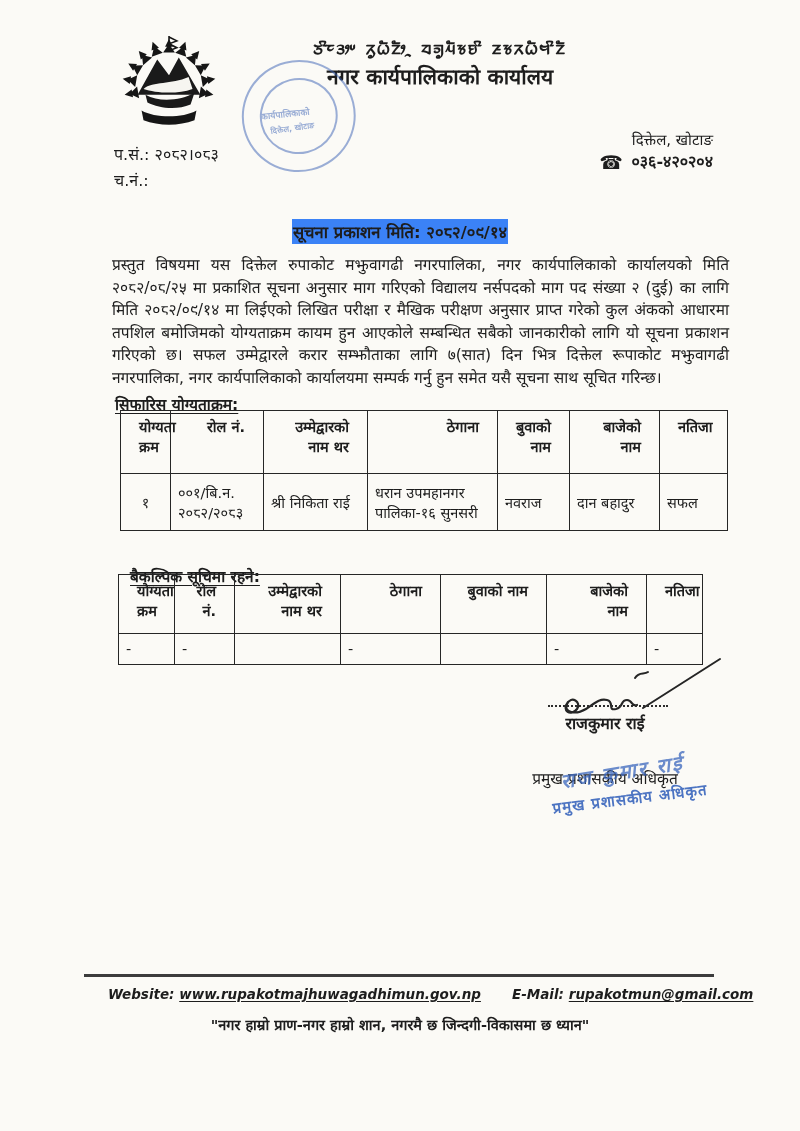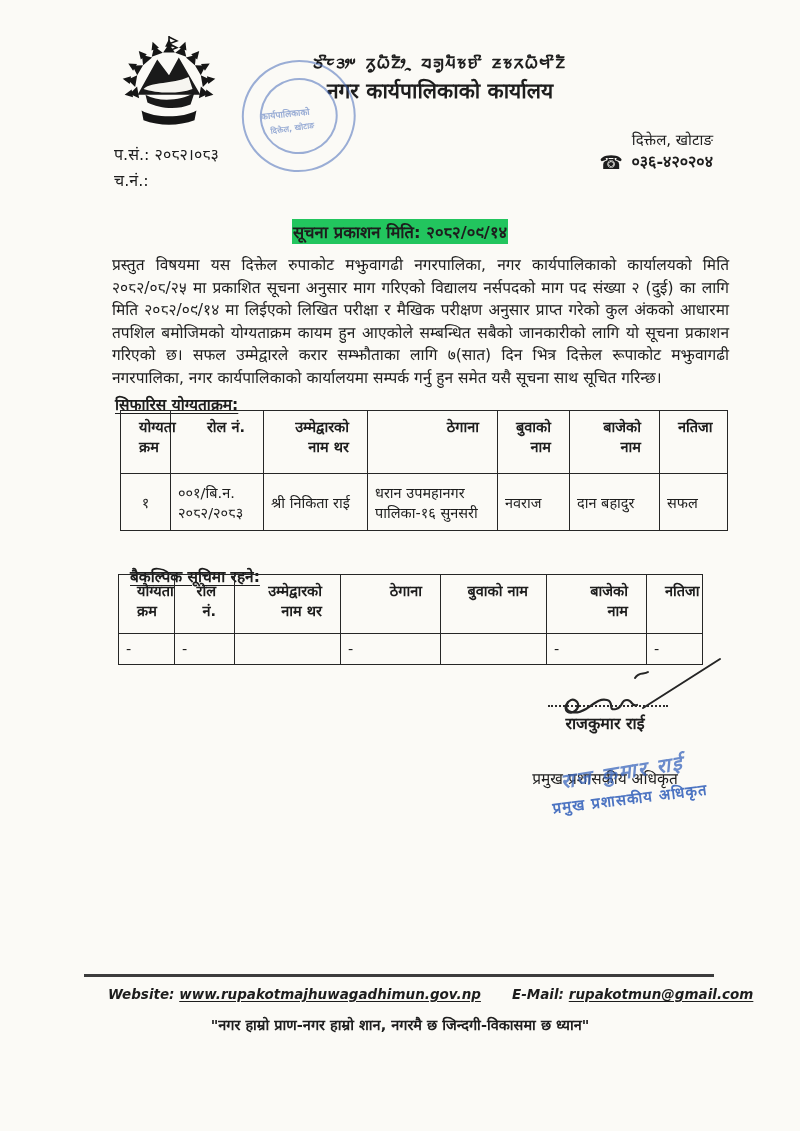--- a/index.html
+++ b/index.html
@@ -6,39 +6,39 @@
   .page{
     position:relative;width:800px;height:1131px;margin:0 auto;
     background:#fbfaf6;overflow:hidden;
     font-family:"DejaVu Sans","Liberation Sans",sans-serif;
     color:#1d1d1d;
   }
   .abs{position:absolute;}
   
   .hdr-center{left:225px;top:34px;width:430px;text-align:center;}
   .muni-name{font-size:26px;font-weight:700;letter-spacing:.5px;line-height:1.25;}
-  .kirat-line{font-size:19px;font-weight:700;margin-top:16px;letter-spacing:2px;}
+  .kirat-line{font-size:19px;font-weight:700;margin-top:2px;letter-spacing:2px;}
   .office-name{font-size:21px;font-weight:700;margin-top:3px;}
   .logo-box{left:120px;top:34px;width:98px;height:98px;}
   
   .hdr-stamp{left:238px;top:58px;width:122px;height:118px;opacity:.5;transform:rotate(-14deg);pointer-events:none;}
   .hdr-stamp .ring{position:absolute;border:2px solid #3b62b5;border-radius:50%;}
   .ring-outer{left:4px;top:2px;width:110px;height:108px;}
   .ring-inner{left:22px;top:20px;width:74px;height:72px;border-width:1.5px;}
   .hdr-stamp .stxt{position:absolute;color:#3b62b5;font-size:9px;font-weight:700;white-space:nowrap;}
   
   .ref-block{left:114px;top:142px;font-size:16px;line-height:26px;}
   .place-block{left:555px;top:130px;width:158px;text-align:right;font-size:15px;line-height:20px;}
   .phone-line{font-size:16px;font-weight:600;margin-top:2px;}
   .phone-glyph{font-size:19px;vertical-align:-2px;margin-right:3px;}
   
   .notice-title{left:0;right:0;top:192px;text-align:center;font-size:17.5px;font-weight:700;}
   .notice-title span{text-decoration:underline;text-underline-offset:3px;}
   .notice-date{left:0;right:0;top:219px;text-align:center;}
-  .notice-date span{display:inline-block;background:#22c55e;font-size:16.5px;font-weight:600;padding:1px 1px;}
+  .notice-date span{display:inline-block;background:#3b82f6;font-size:16.5px;font-weight:600;padding:1px 1px;}
   
   .body-par{left:112px;top:254px;width:617px;font-size:15.5px;line-height:22.6px;text-align:justify;}
   
   .tbl-label{font-size:15.5px;font-weight:700;text-decoration:underline;text-underline-offset:3px;}
   .lbl1{left:115px;top:393px;}
   .lbl2{left:130px;top:555px;margin-top:10px;}
   table.doc{border-collapse:collapse;table-layout:fixed;background:transparent;}
   table.doc th,table.doc td{border:1.8px solid #262626;font-weight:400;}
   table.doc th{font-size:14.5px;font-weight:700;text-align:right;vertical-align:top;padding:5px 18px;}
   table.doc td{font-size:14.5px;text-align:left;vertical-align:middle;padding:3px 7px;}

